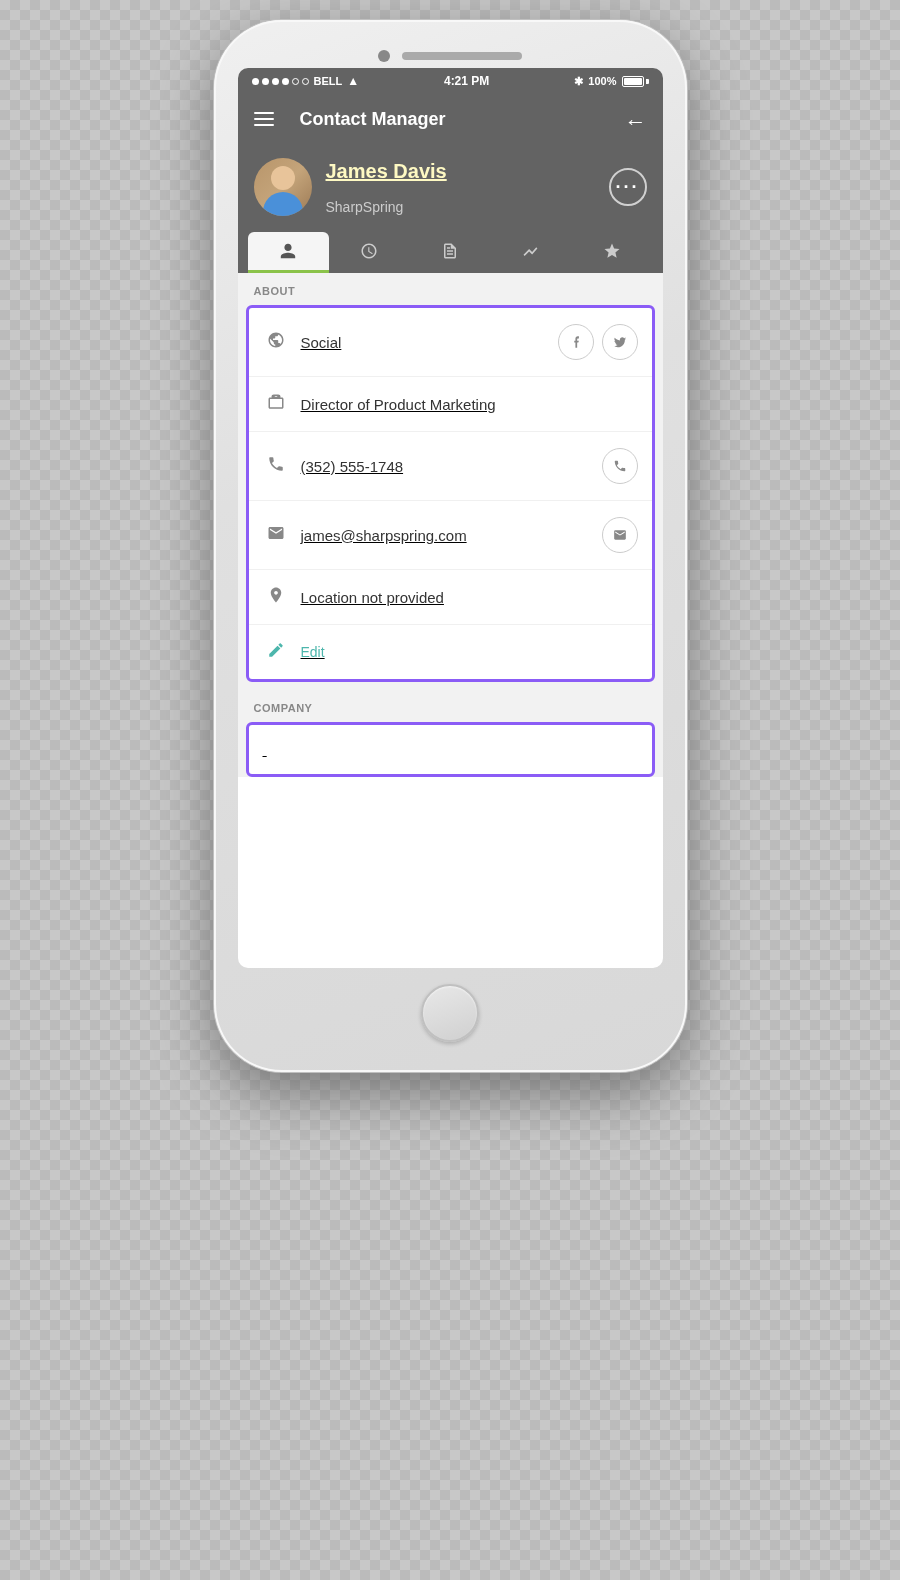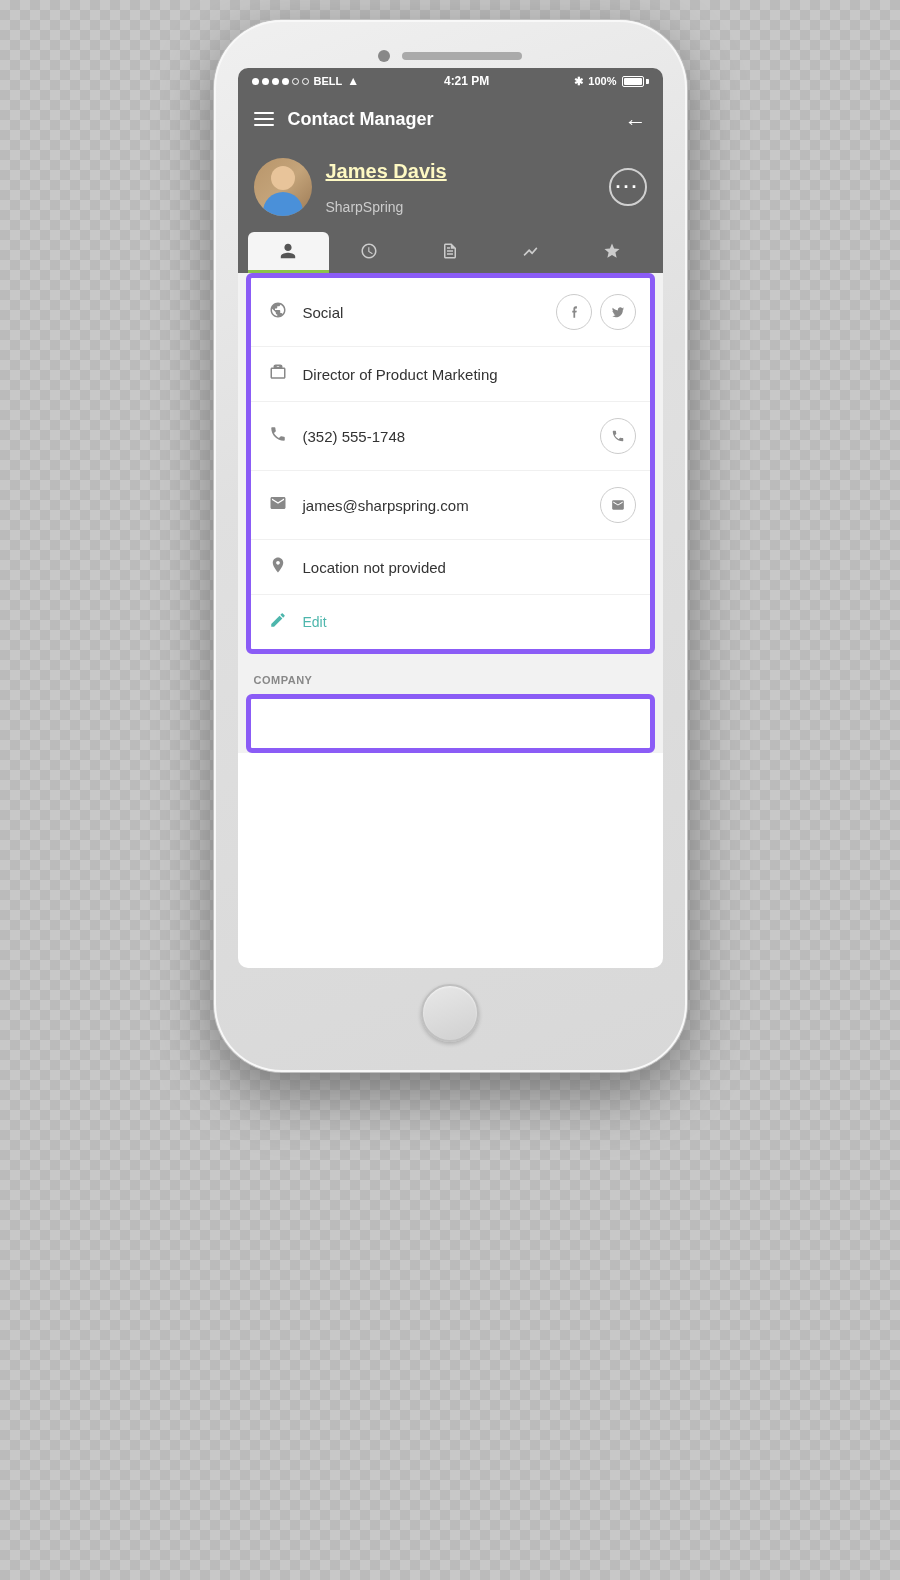--- a/index.html
+++ b/index.html
@@ -149,21 +149,21 @@
       color: #fff;
       display: flex;
       align-items: center;
       justify-content: space-between;
       padding: 12px 16px 14px;
     }
 
     .header-left {
       display: flex;
       align-items: center;
-      gap: 14px;
+      gap: 26px;
     }
 
     .hamburger {
       display: flex;
       flex-direction: column;
       gap: 4px;
       cursor: pointer;
     }
 
     .hamburger span {
@@ -326,21 +326,22 @@
       font-weight: 700;
       color: #888;
       letter-spacing: 0.5px;
     }
 
     .card {
       background: #fff;
       margin: 0 8px 8px;
       border-radius: 6px;
       overflow: hidden;
-      border: 5px solid #8b5cf6;
+      border: 3px solid #8b5cf6;
+      text-decoration: underline;
     }
 
     .card-row {
       display: flex;
       align-items: center;
       padding: 16px 14px;
       border-bottom: 1px solid #f0f0f0;
       position: relative;
     }
 
@@ -513,20 +514,21 @@
         <span class="tab-icon">
           <svg class="icon-svg" viewBox="0 0 24 24" fill="currentColor">
               <path d="M12 17.27L18.18 21l-1.64-7.03L22 9.24l-7.19-.61L12 2 9.19 8.63 2 9.24l5.46 4.73L5.82 21 12 17.27z"></path>
             </svg>
         </span>
       </div>
     </div>
 
     <div class="content">
 
+      <div class="section-header">ABOUT</div>
 
       <div class="card">
 
         <div class="card-row">
           <div class="row-icon">
             <svg width="18" height="18" viewBox="0 0 24 24" fill="#888">
                 <path d="M12 2C6.48 2 2 6.48 2 12s4.48 10 10 10 10-4.48 10-10S17.52 2 12 2zm-1 17.93c-3.95-.49-7-3.85-7-7.93 0-.62.08-1.21.21-1.79L9 15v1c0 1.1.9 2 2 2v1.93zm6.9-2.54c-.26-.81-1-1.39-1.9-1.39h-1v-3c0-.55-.45-1-1-1H8v-2h2c.55 0 1-.45 1-1V7h2c1.1 0 2-.9 2-2v-.41c2.93 1.19 5 4.06 5 7.41 0 2.08-.8 3.97-2.1 5.39z"></path>
               </svg>
           </div>
           <span class="row-text">Social</span>

